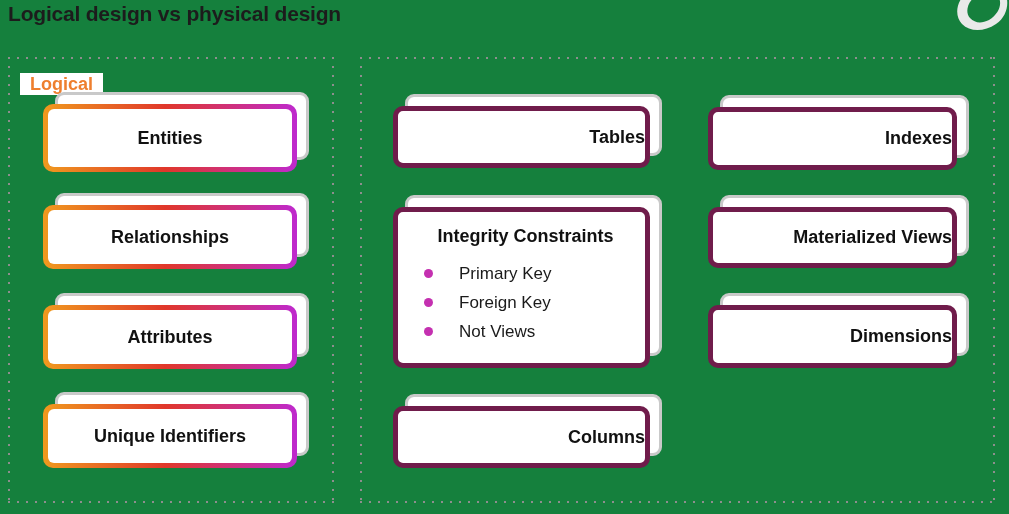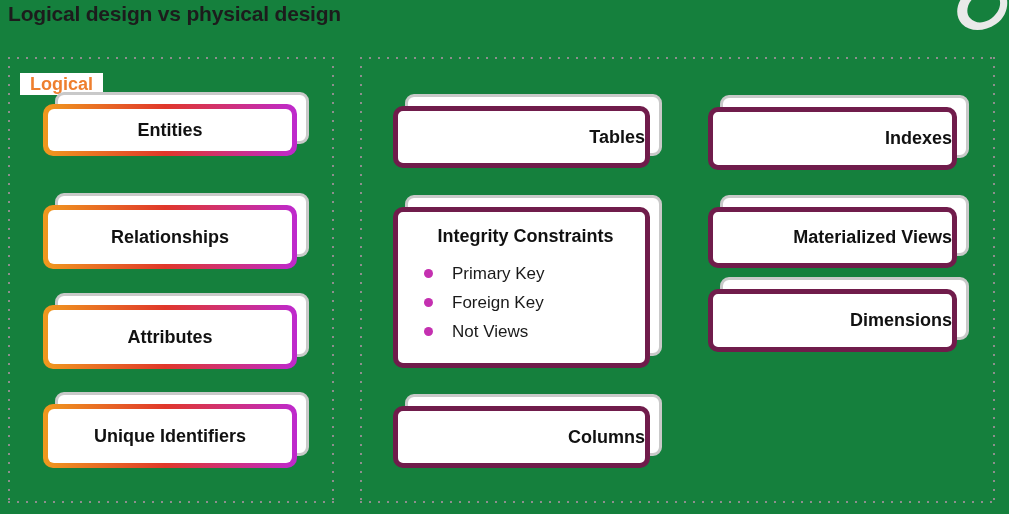--- a/index.html
+++ b/index.html
@@ -56,41 +56,41 @@
     position:relative;z-index:1;width:100%;height:100%;box-sizing:border-box;
     border:5px solid var(--physical_border);border-radius:10px;background:#fff;
     display:flex;align-items:center;justify-content:flex-end;
     font-size:18px;font-weight:700;color:#111;
   }
   .plum.block{display:block;}
   .constraints{padding-top:14px;}
   .constraints-title{text-align:center;font-size:18px;font-weight:700;margin-left:8px;}
   .constraints-list{list-style:none;margin:12px 0 0 26px;padding:0;}
   .constraints-list li{
-    display:flex;align-items:center;gap:19px;height:29px;
+    display:flex;align-items:center;gap:26px;height:29px;
     font-size:17px;font-weight:400;color:#1a1a1a;
   }
   .dot{width:9px;height:9px;border-radius:50%;background:var(--bullet);flex:0 0 auto;}
 </style>
 </head>
 <body>
 
 <div class="canvas">
 
   <div class="page-title">Logical design vs physical design</div>
 
   <svg class="leaf" width="54" height="48" viewBox="0 0 54 48" aria-hidden="true">
     <path fill="#E9E9E9" fill-rule="evenodd" d="M8,39 C0,31 2,15 14,7 C26,-1 44,-1 50,7 C56,15 54,31 42,39 C30,47 16,47 8,39 Z
          M16,33 C11,28 13,17 22,11 C31,5 42,7 45,13 C48,19 45,29 35,35 C27,39 21,38 16,33 Z"></path>
   </svg>
 
   <div class="panel panel-logical">
     <div class="panel-label">Logical</div>
 
-    <div class="box-wrap" style="left:35px;top:47px;width:254px;height:52px">
+    <div class="box-wrap" style="left:35px;top:47px;width:254px;height:68px">
       <div class="shadow"></div>
       <div class="grad">
         <div class="grad-inner">
             <span>Entities</span>
           </div>
       </div>
     </div>
 
     <div class="box-wrap" style="left:35px;top:148px;width:254px;height:64px">
       <div class="shadow"></div>
@@ -166,21 +166,21 @@
       </div>
     </div>
 
     <div class="box-wrap" style="left:348px;top:150px;width:249px;height:61px">
       <div class="shadow"></div>
       <div class="plum">
         <span>Materialized Views</span>
       </div>
     </div>
 
-    <div class="box-wrap" style="left:348px;top:232px;width:249px;height:63px">
+    <div class="box-wrap" style="left:348px;top:248px;width:249px;height:63px">
       <div class="shadow"></div>
       <div class="plum">
         <span>Dimensions</span>
       </div>
     </div>
   </div>
 
 </div>
 
 </body></html>

